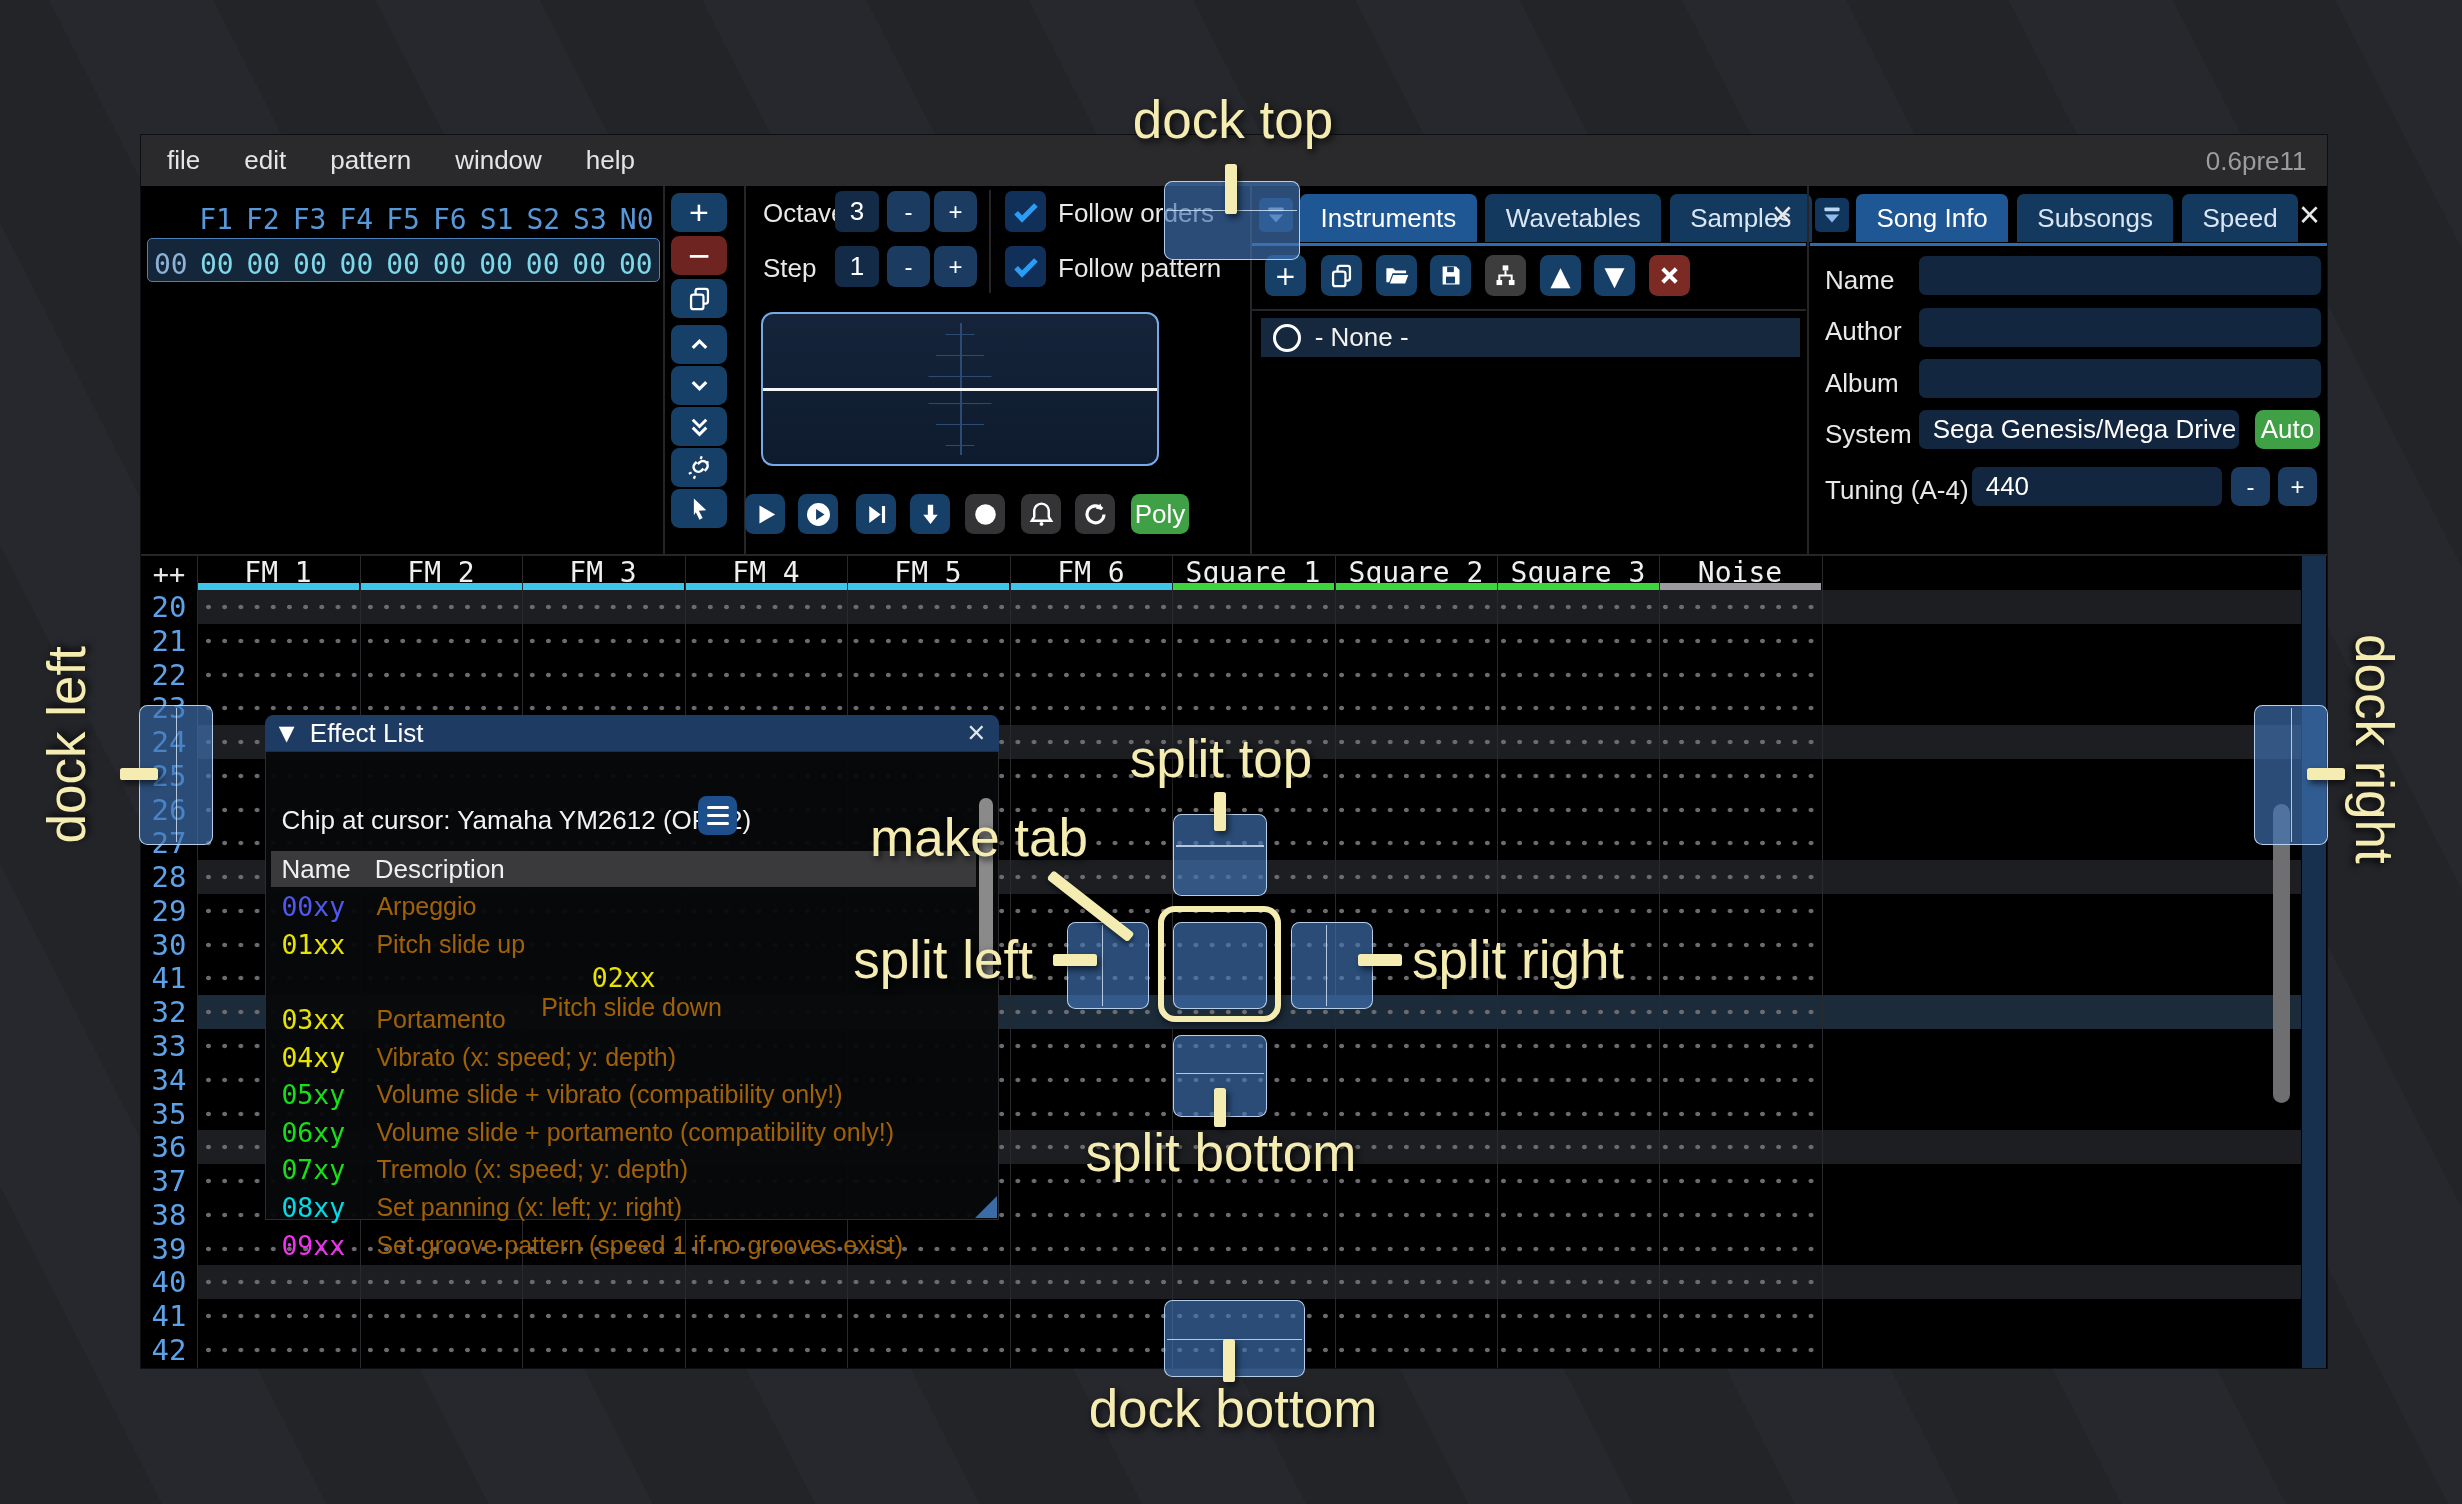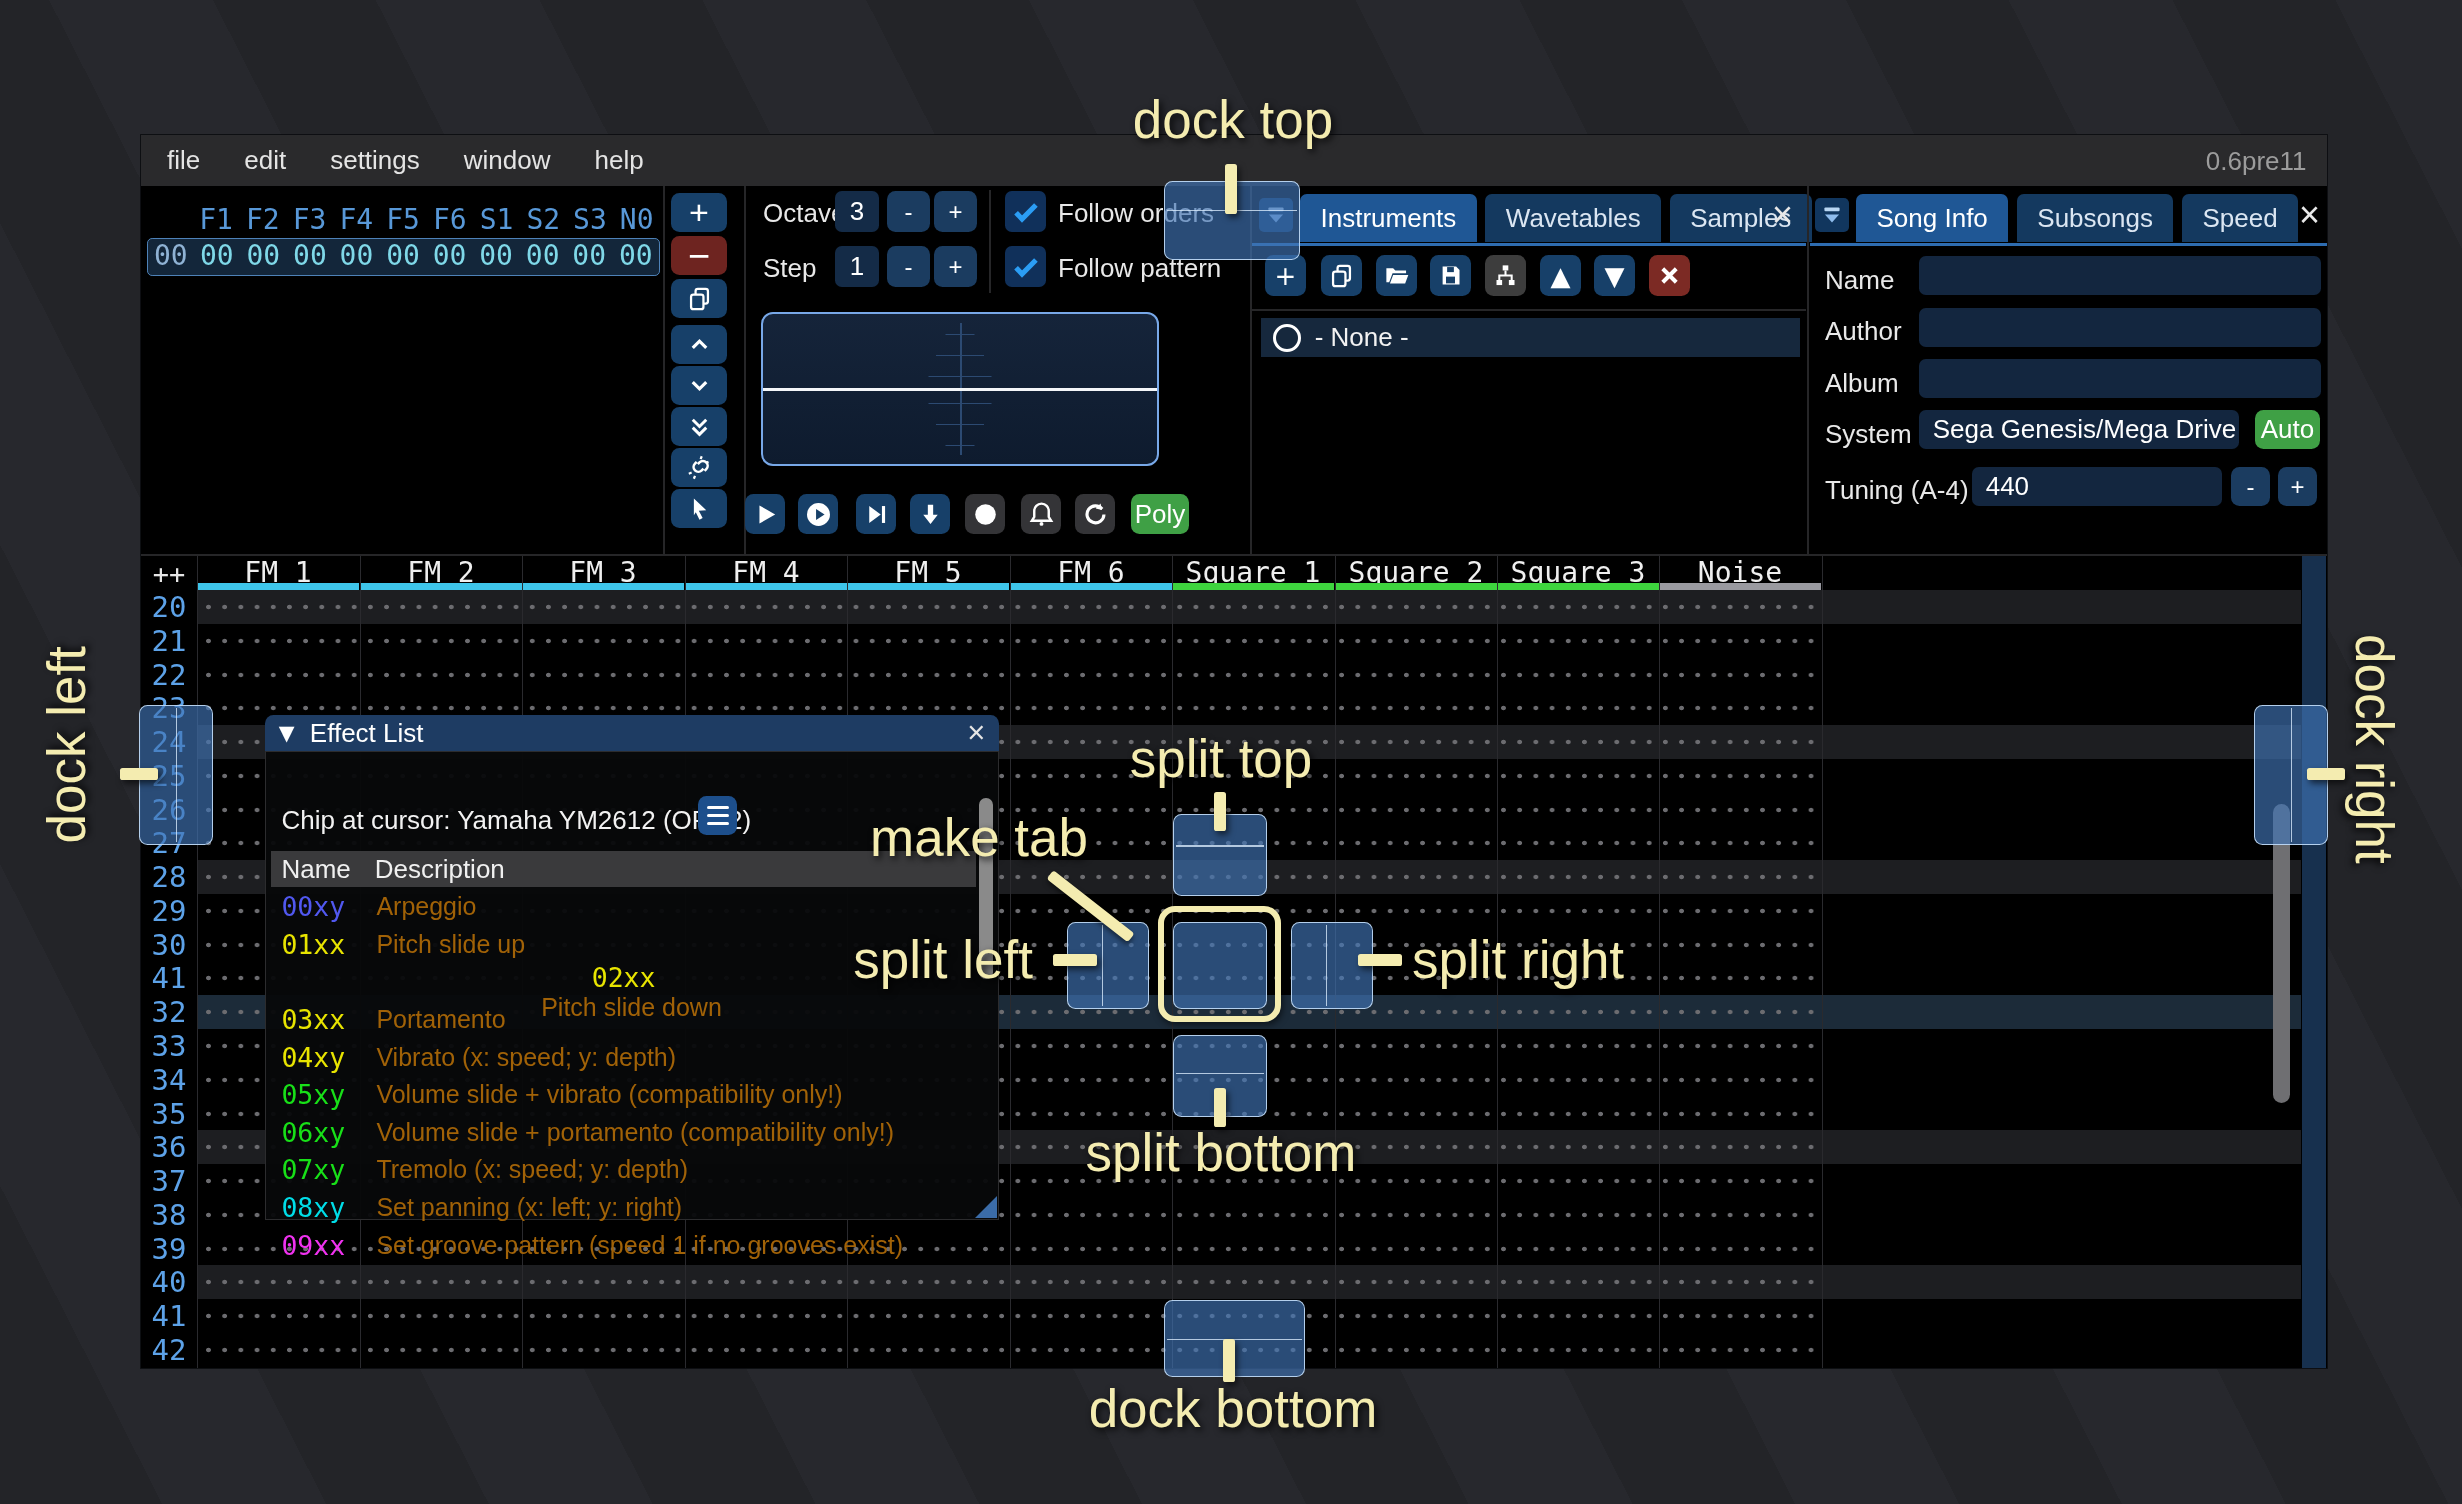--- a/index.html
+++ b/index.html
@@ -8,21 +8,21 @@
     background:repeating-linear-gradient(63deg,#232428 0 145px,#27282d 145px 291px);}
   
   #app{position:absolute;left:141px;top:135px;width:2186px;height:1233px;background:#000;box-shadow:0 0 0 0.9px #0c0d10;}
   .menubar{position:absolute;left:0;top:0;width:2186px;height:51px;background:#2a2a2c;display:flex;align-items:center;gap:44px;padding-left:26px;box-sizing:border-box;}
   .menu-item{color:#e4e4e4;font-size:26px;}
   .version{position:absolute;right:20.5px;top:11px;color:#9c9c9c;font-size:26px;}
   .vline{position:absolute;width:1.7px;background:#262628;}
   .hline{position:absolute;height:1.7px;background:#262628;}
   
   #order-header{position:absolute;left:6px;top:67px;width:513px;height:34px;display:flex;align-items:center;}
-  #order-values{position:absolute;left:6px;top:103px;width:513px;height:38px;display:flex;align-items:flex-start;border:1.7px solid #4e82b8;border-radius:5.1px;background:#13263a;box-sizing:border-box;}
+  #order-values{position:absolute;left:6px;top:103px;width:513px;height:44px;display:flex;align-items:flex-end;border:1.7px solid #4e82b8;border-radius:5.1px;background:#13263a;box-sizing:border-box;}
   .ocell{font-family:"DejaVu Sans Mono",monospace;font-size:28px;text-align:center;}
   .oidx{width:46px;color:#8fb2d4;}
   .ohead{width:47px;color:#5898d8;}
   .oval{width:47px;color:#7fd8e8;}
   .obtn{position:absolute;left:530px;width:56px;height:39px;border-radius:8.5px;background:#174069;color:#fff;display:flex;align-items:center;justify-content:center;font-size:34px;}
   .obtn svg{width:27px;height:27px;}
   .obtn.red{background:#6e2420;}
   
   .setlbl{position:absolute;color:#e8e8e8;font-size:26px;}
   .valbox{position:absolute;background:#142b47;border-radius:6.8px;color:#fff;font-size:26px;display:flex;align-items:center;justify-content:center;}
@@ -103,21 +103,21 @@
 </head>
 <body>
 
 <div id="stage">
   <div id="app">
 
     <div class="menubar">
       <span id="menu-items" style="display:flex;gap:44px;">
           <span class="menu-item">file</span>
           <span class="menu-item">edit</span>
-          <span class="menu-item">settings</span>
+          <span class="menu-item">pattern</span>
           <span class="menu-item">window</span>
           <span class="menu-item">help</span>
         </span>
     </div>
     <div class="version">0.6pre11</div>
 
     <div id="order-header">
         <span class="ocell oidx"></span>
         <span class="ocell ohead">F1</span>
         <span class="ocell ohead">F2</span>

